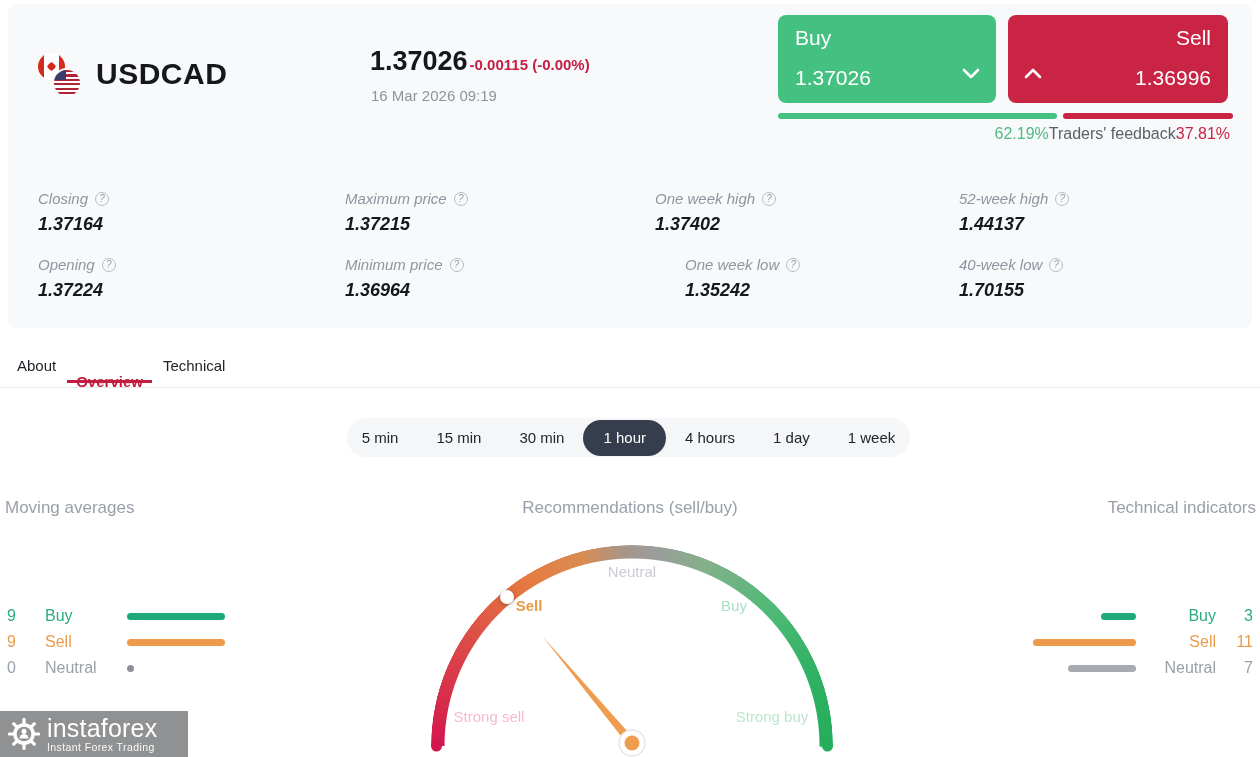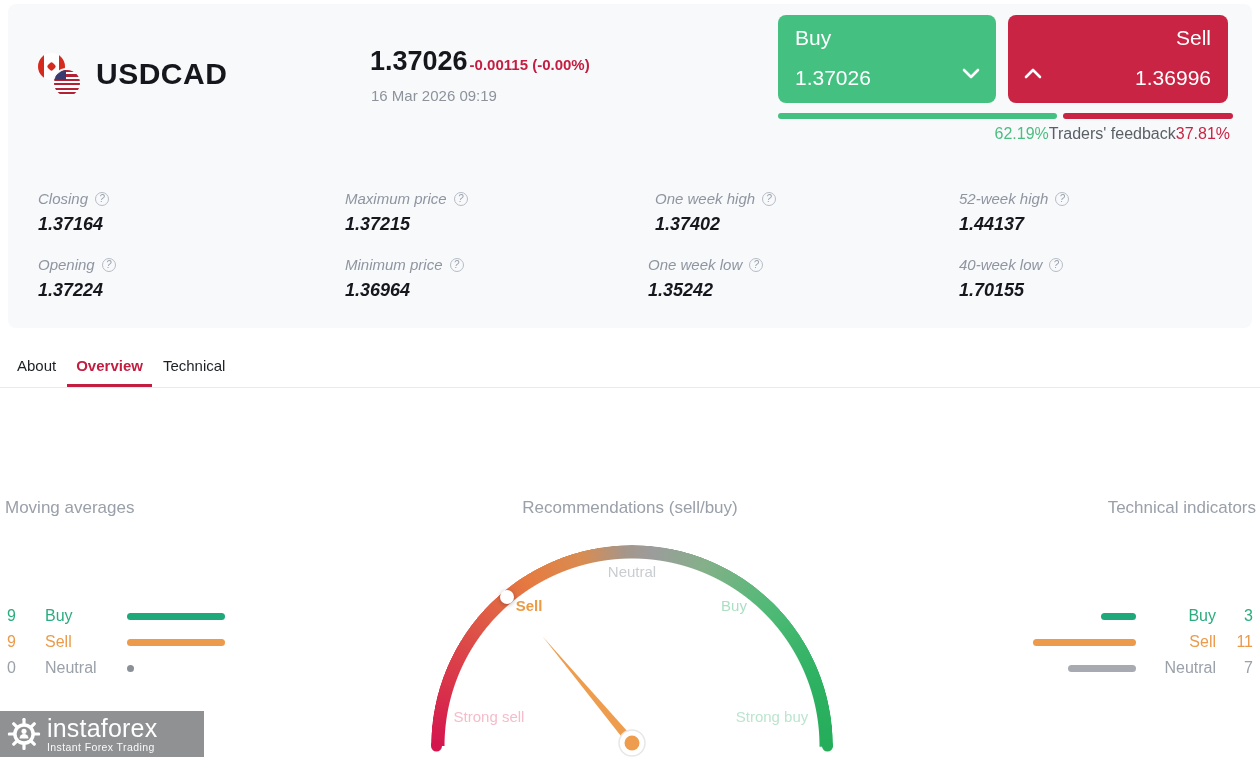--- a/index.html
+++ b/index.html
@@ -51,21 +51,21 @@
   .stat-cell { position:absolute;font-style:italic; }
   .stat-label { display:flex; align-items:center; font-size:15px; color:#8f95a0; }
   .help { display:inline-flex; align-items:center; justify-content:center; width:14px; height:14px; margin-left:7px;
           border:1px solid #b6bcc6; border-radius:50%; font-size:10px; color:#9aa0ab; cursor:pointer; }
   .stat-value { margin-top:7px; font-size:18px; font-weight:700; color:#16181d; }
 
   
   .tabs { position:absolute; left:0; top:357px; width:1260px; height:31px; border-bottom:1px solid #e8eaed;
           display:flex; gap:20px; padding-left:17px; }
   .tab { font-size:15px; color:#1d2025; padding-bottom:9px; cursor:pointer; }
-  .tab.active { color:#c31e41; font-weight:700; padding:0 9px 7px; margin:0 -9px; border-bottom:3px solid #c31e41; }
+  .tab.active { color:#c31e41; font-weight:700; padding:0 9px 7px; margin:16px -9px; border-bottom:3px solid #c31e41; }
 
   
   .tf-bar { position:absolute; left:347px; top:418px; width:563px; height:39px; background:#f5f6f8; border-radius:20px;
             display:flex; align-items:center; justify-content:center; }
   .tf { font-size:15px; color:#22252c; padding:0 19px; line-height:36px; cursor:pointer; white-space:nowrap; }
   .tf.active { background:#363d4c; color:#fff; border-radius:18px; height:36px; padding:0 20px; }
 
   
   .sec-title { position:absolute; top:498px; font-size:17px; color:#9aa0a9; }
   .sec-left { left:5px; }
@@ -101,21 +101,21 @@
   .gl-neutral { left:201px; top:27px; color:#c9ccd1; }
   .gl-sell { left:98px; top:61px; color:#eb9a45; font-weight:700; }
   .gl-buy { left:303px; top:61px; color:#abdfc4; }
   .gl-strongsell { left:58px; top:172px; color:#f5bcca; }
   .gl-strongbuy { left:341px; top:172px; color:#bce5cf; }
   .gauge-dot { position:absolute; width:14px; height:14px; border-radius:50%; background:#fff;
                box-shadow:0 1px 4px rgba(0,0,0,.3); }
   .needle-svg { position:absolute; left:0; top:0; }
 
   
-  .watermark { position:absolute; left:0; top:711px; width:204px; height:46px; background:#8f9193;
+  .watermark { position:absolute; left:0; top:711px; width:188px; height:46px; background:#8f9193;
                display:flex; align-items:center; padding-left:7px; }
   .wm-text { margin-left:6px; color:#fff; }
   .wm-brand { font-size:25px; line-height:24px; letter-spacing:.2px; }
   .wm-tagline { font-size:10.5px; letter-spacing:.4px; margin-top:1px; opacity:.95; }
 </style>
 </head>
 <body>
 
 <div id="page">
 
@@ -198,41 +198,50 @@
       </div>
     <div class="stat-value">1.37224</div>
   </div>
   <div class="stat-cell" style="left:345px;top:256px">
     <div class="stat-label">
         <span>Minimum price</span>
         <span class="help">?</span>
       </div>
     <div class="stat-value">1.36964</div>
   </div>
-  <div class="stat-cell" style="left:648px;top:256px">
+  <div class="stat-cell" style="left:685px;top:256px">
     <div class="stat-label">
         <span>One week low</span>
         <span class="help">?</span>
       </div>
     <div class="stat-value">1.35242</div>
   </div>
   <div class="stat-cell" style="left:959px;top:256px">
     <div class="stat-label">
         <span>40-week low</span>
         <span class="help">?</span>
       </div>
     <div class="stat-value">1.70155</div>
   </div>
 
   <div class="tabs">
     <div class="tab">About</div>
     <div class="tab active">Overview</div>
     <div class="tab">Technical</div>
   </div>
 
+  <div class="tf-bar">
+    <div class="tf">5 min</div>
+    <div class="tf">15 min</div>
+    <div class="tf">30 min</div>
+    <div class="tf active">1 hour</div>
+    <div class="tf">4 hours</div>
+    <div class="tf">1 day</div>
+    <div class="tf">1 week</div>
+  </div>
 
   <div class="sec-title sec-left">Moving averages</div>
   <div class="sec-title sec-center">Recommendations (sell/buy)</div>
   <div class="sec-title sec-right">Technical indicators</div>
 
   <div class="legend legend-left">
     <div class="lrow">
       <span class="lcount c-green">9</span>
       <span class="llabel c-green">Buy</span>
       <div class="bar bg-green" style="width: 98px;"></div>

